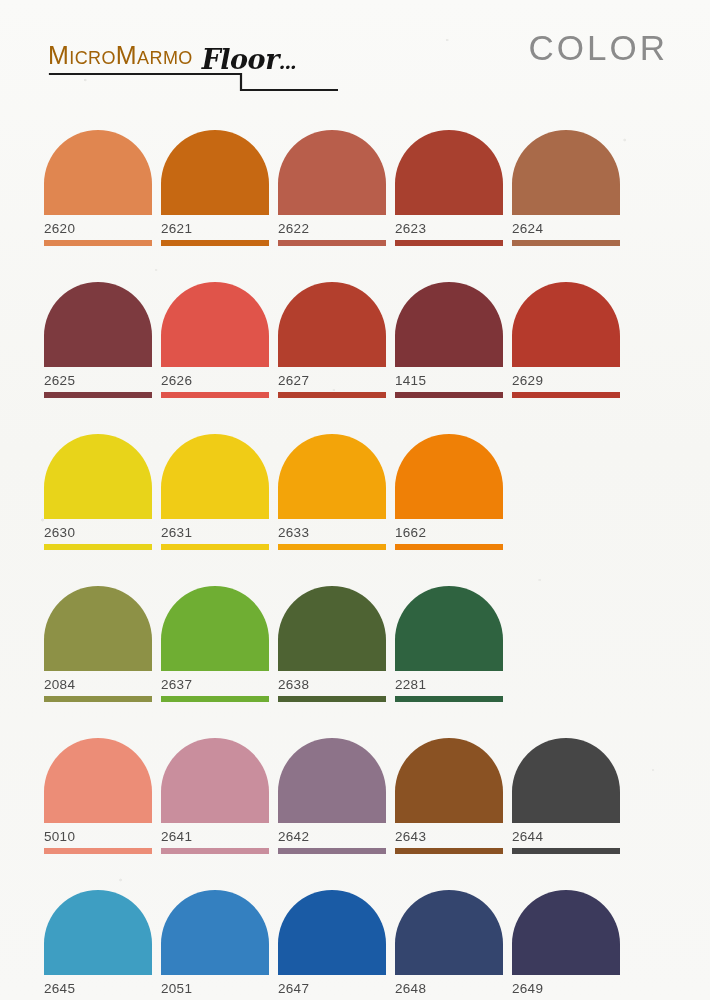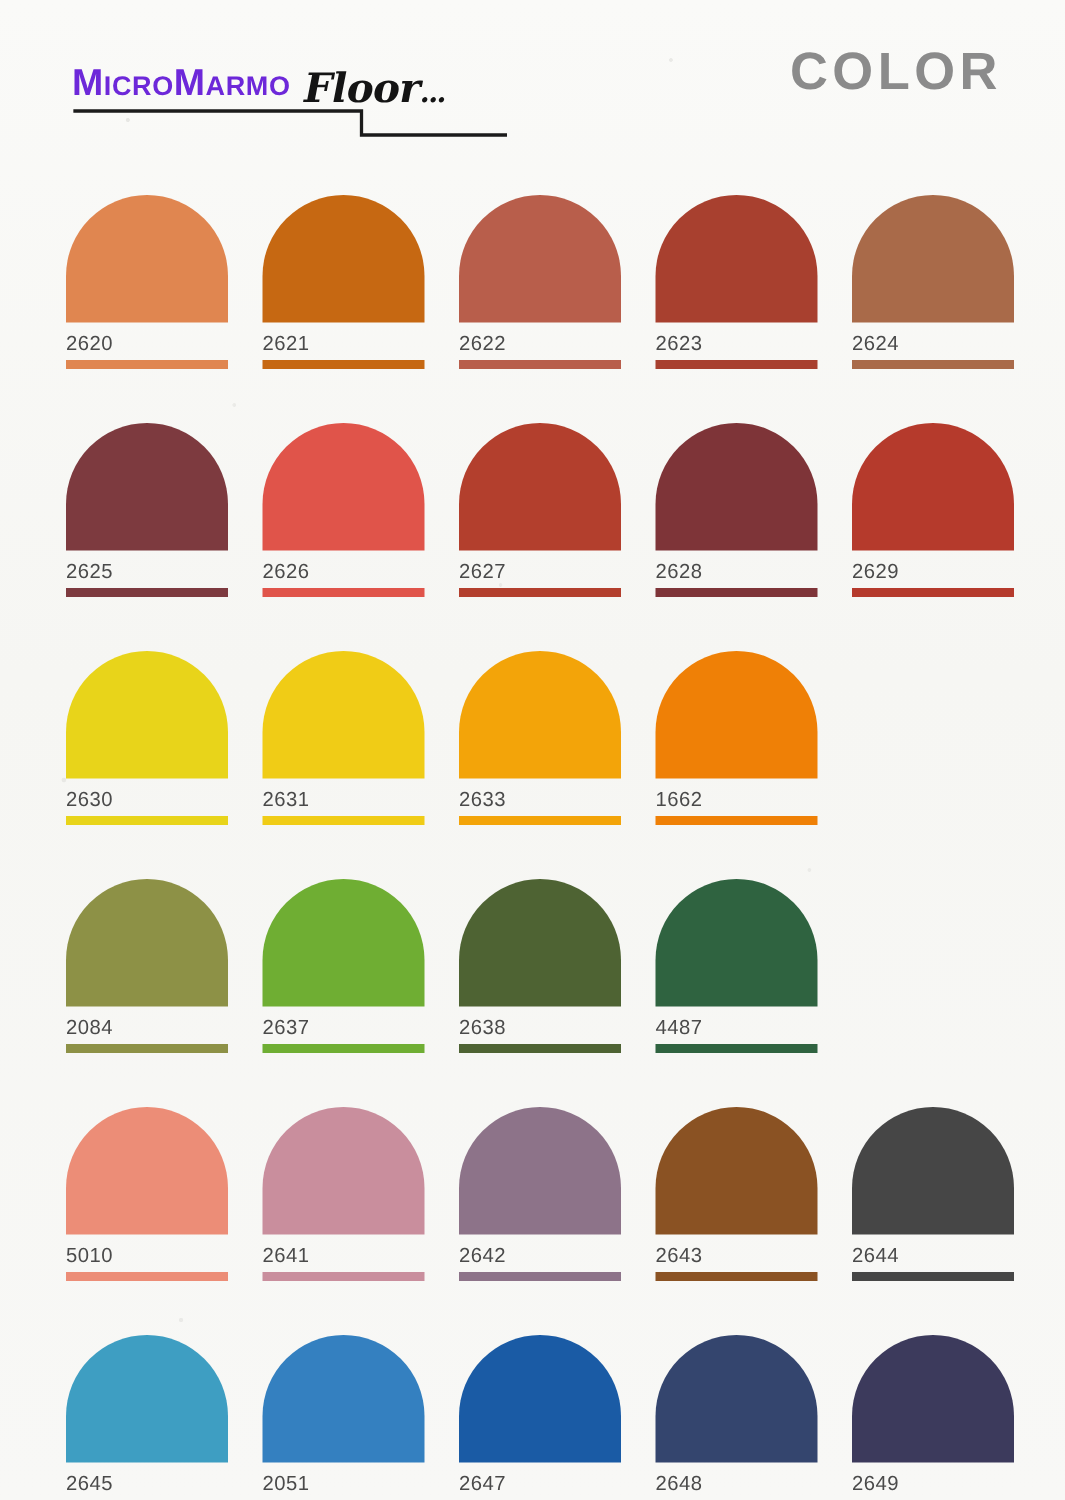--- a/index.html
+++ b/index.html
@@ -59,23 +59,23 @@
     height: 66px;
   }
   .brand-row {
     display: flex;
     align-items: flex-end;
     height: 40px;
   }
   .brand-main {
     font-family: "Liberation Sans", sans-serif;
     font-size: 25px;
-    font-weight: 700;
+    font-weight: 400;
     letter-spacing: .4px;
-    color: #6d28d9;
+    color: #a16207;
     line-height: 1;
     white-space: nowrap;
   }
   .brand-main .sc {
     font-size: 18px;
   }
   .brand-script {
     font-family: "DejaVu Serif", serif;
     font-style: italic;
     font-weight: 700;
@@ -98,37 +98,37 @@
     width: 290px;
     height: 26px;
   }
   .brand-underline svg { display: block; }
 
   .color-title {
     position: absolute;
     right: 42px;
     top: 2px;
     font-size: 35px;
-    font-weight: 700;
+    font-weight: 400;
     letter-spacing: 3px;
     color: #8b8b8b;
     line-height: 1;
     white-space: nowrap;
   }
 
   
   .grid {
     position: absolute;
     left: 44px;
     top: 130px;
     width: 634px;
   }
   .row {
     display: flex;
-    gap: 23px;
+    gap: 9px;
     margin-bottom: 36px;
   }
   .cell {
     width: 108px;
   }
   .arch {
     width: 108px;
     height: 85px;
     border-radius: 54px 54px 0 0;
   }
@@ -208,21 +208,21 @@
           <div class="label">2626</div>
           <div class="bar" style="background: rgb(224, 84, 74);"></div>
         </div>
         <div class="cell">
           <div class="arch" style="background: rgb(179, 63, 45);"></div>
           <div class="label">2627</div>
           <div class="bar" style="background: rgb(179, 63, 45);"></div>
         </div>
         <div class="cell">
           <div class="arch" style="background: rgb(126, 52, 56);"></div>
-          <div class="label">2628</div>
+          <div class="label">1415</div>
           <div class="bar" style="background: rgb(126, 52, 56);"></div>
         </div>
         <div class="cell">
           <div class="arch" style="background: rgb(181, 58, 44);"></div>
           <div class="label">2629</div>
           <div class="bar" style="background: rgb(181, 58, 44);"></div>
         </div>
       </div>
       <div class="row">
         <div class="cell">
@@ -257,21 +257,21 @@
           <div class="label">2637</div>
           <div class="bar" style="background: rgb(111, 174, 51);"></div>
         </div>
         <div class="cell">
           <div class="arch" style="background: rgb(78, 99, 51);"></div>
           <div class="label">2638</div>
           <div class="bar" style="background: rgb(78, 99, 51);"></div>
         </div>
         <div class="cell">
           <div class="arch" style="background: rgb(47, 99, 64);"></div>
-          <div class="label">4487</div>
+          <div class="label">2281</div>
           <div class="bar" style="background: rgb(47, 99, 64);"></div>
         </div>
       </div>
       <div class="row">
         <div class="cell">
           <div class="arch" style="background: rgb(236, 141, 119);"></div>
           <div class="label">5010</div>
           <div class="bar" style="background: rgb(236, 141, 119);"></div>
         </div>
         <div class="cell">

